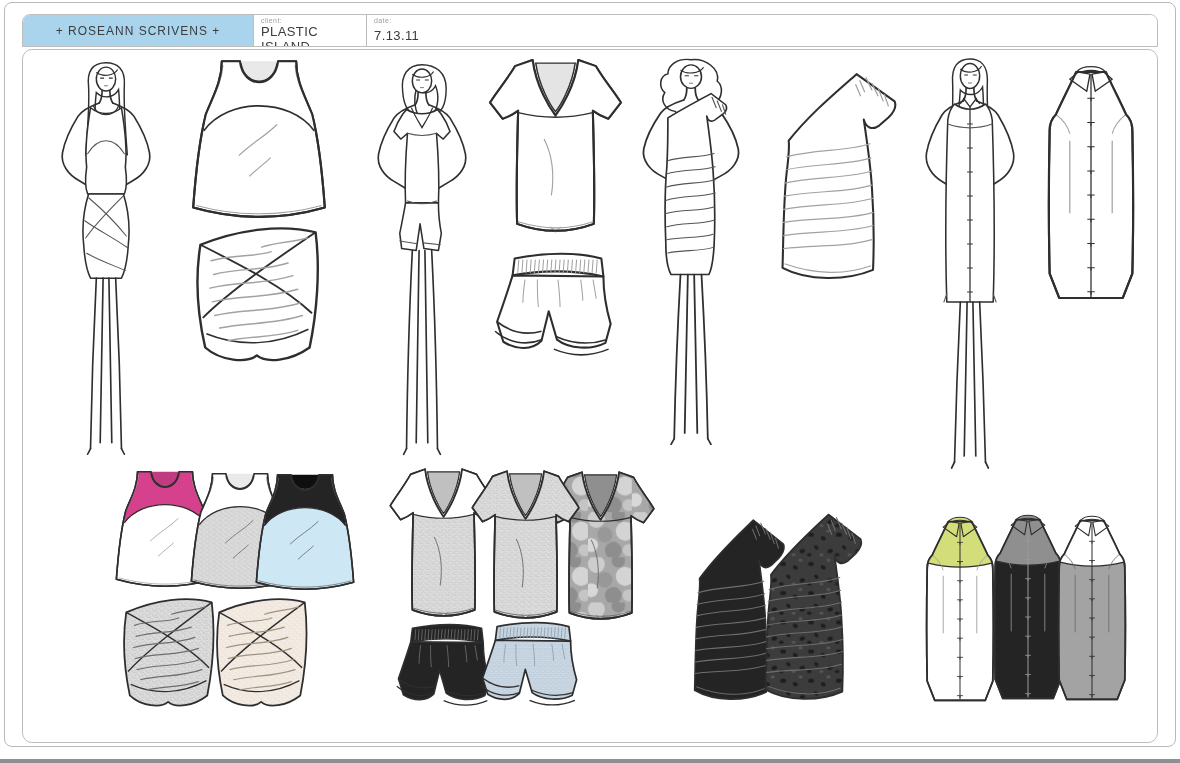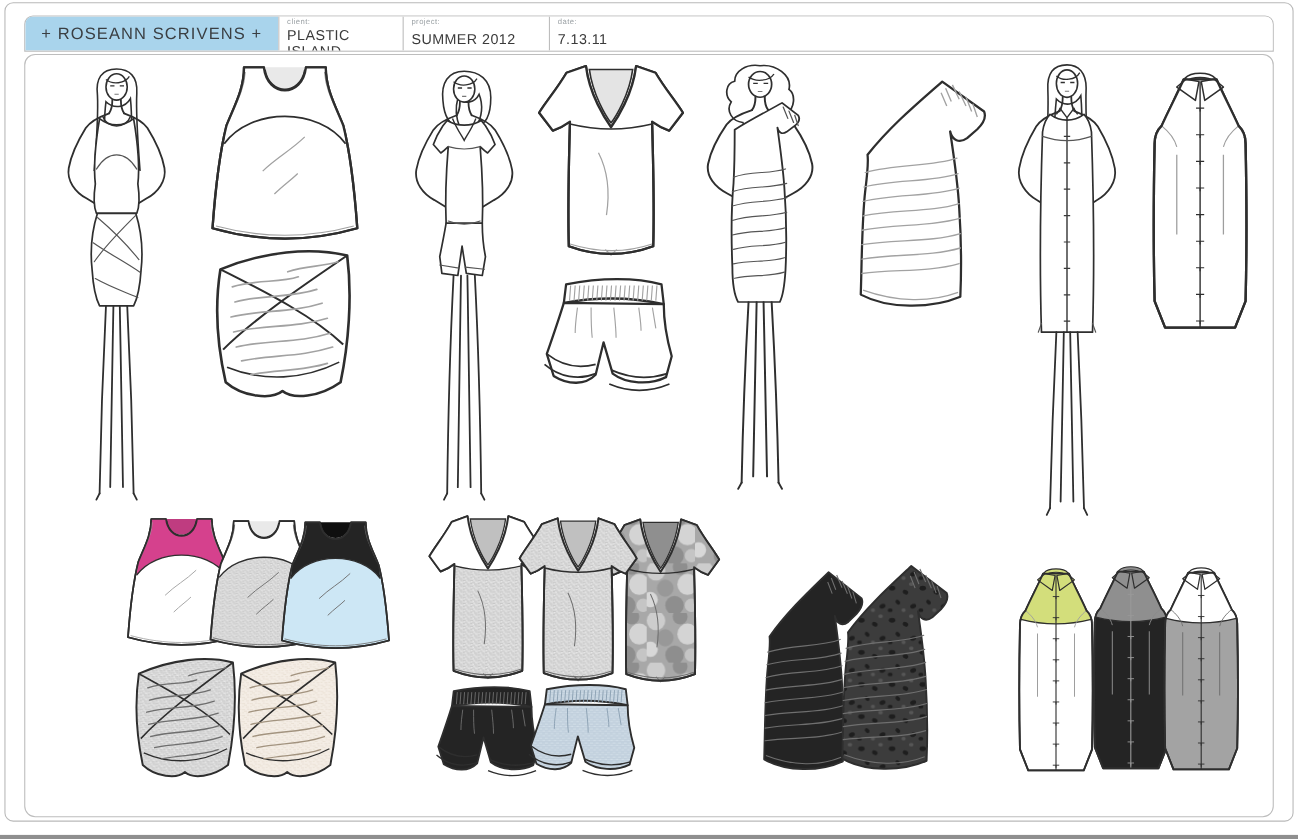--- a/index.html
+++ b/index.html
@@ -17,21 +17,21 @@
   .header{
     position:absolute;left:22px;right:22px;top:14px;height:31px;
     display:flex;border:1px solid #bdbdbd;border-radius:8px 8px 0 0;
     overflow:hidden;background:#fff;
   }
   .title-tab{
     width:230px;flex:0 0 230px;background:#a9d4ec;
     display:flex;align-items:center;justify-content:center;
   }
   .title-tab span{
-    font-size:15px;letter-spacing:1px;color:#3a3e42;white-space:nowrap;
+    font-size:12px;letter-spacing:1px;color:#3a3e42;white-space:nowrap;
   }
   .hcell{
     border-left:1px solid #bdbdbd;background:#fff;
     display:flex;flex-direction:column;justify-content:space-between;
     padding:2px 7px 3px 7px;box-sizing:border-box;
   }
   .hcell.client{width:113px;flex:0 0 113px}
   .hcell.project{width:133px;flex:0 0 133px}
   .hcell.date{flex:1 1 auto}
   .hlabel{font-size:7px;color:#9aa0a4;letter-spacing:.4px}
@@ -91,24 +91,20 @@
 <div class="page">
 
   <div class="header">
     <div class="title-tab" style="background: rgb(169, 212, 236);">
       <span>+ ROSEANN SCRIVENS +</span>
     </div>
     <div class="hcell client">
       <span class="hlabel">client:</span>
       <span class="hvalue">PLASTIC ISLAND</span>
     </div>
-    <div class="hcell project">
-      <span class="hlabel">project:</span>
-      <span class="hvalue">SUMMER 2012</span>
-    </div>
     <div class="hcell date">
       <span class="hlabel">date:</span>
       <span class="hvalue">7.13.11</span>
     </div>
   </div>
 
   <div class="board"></div>
 
   <div class="frame"></div>
   <div class="bottom-edge"></div>

